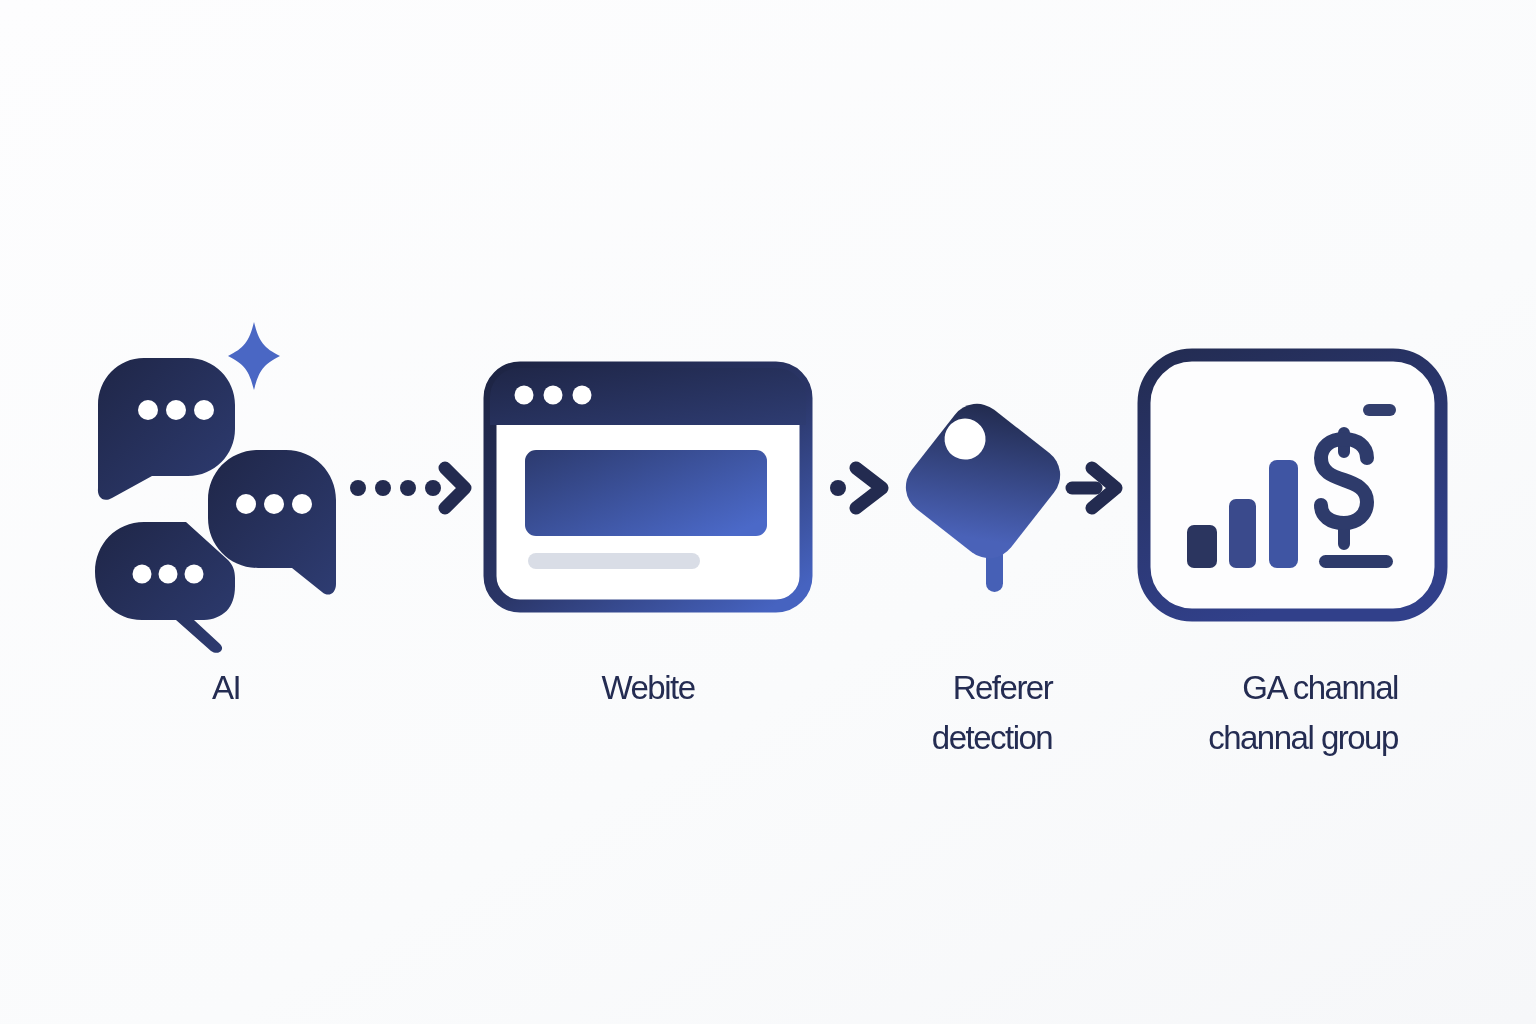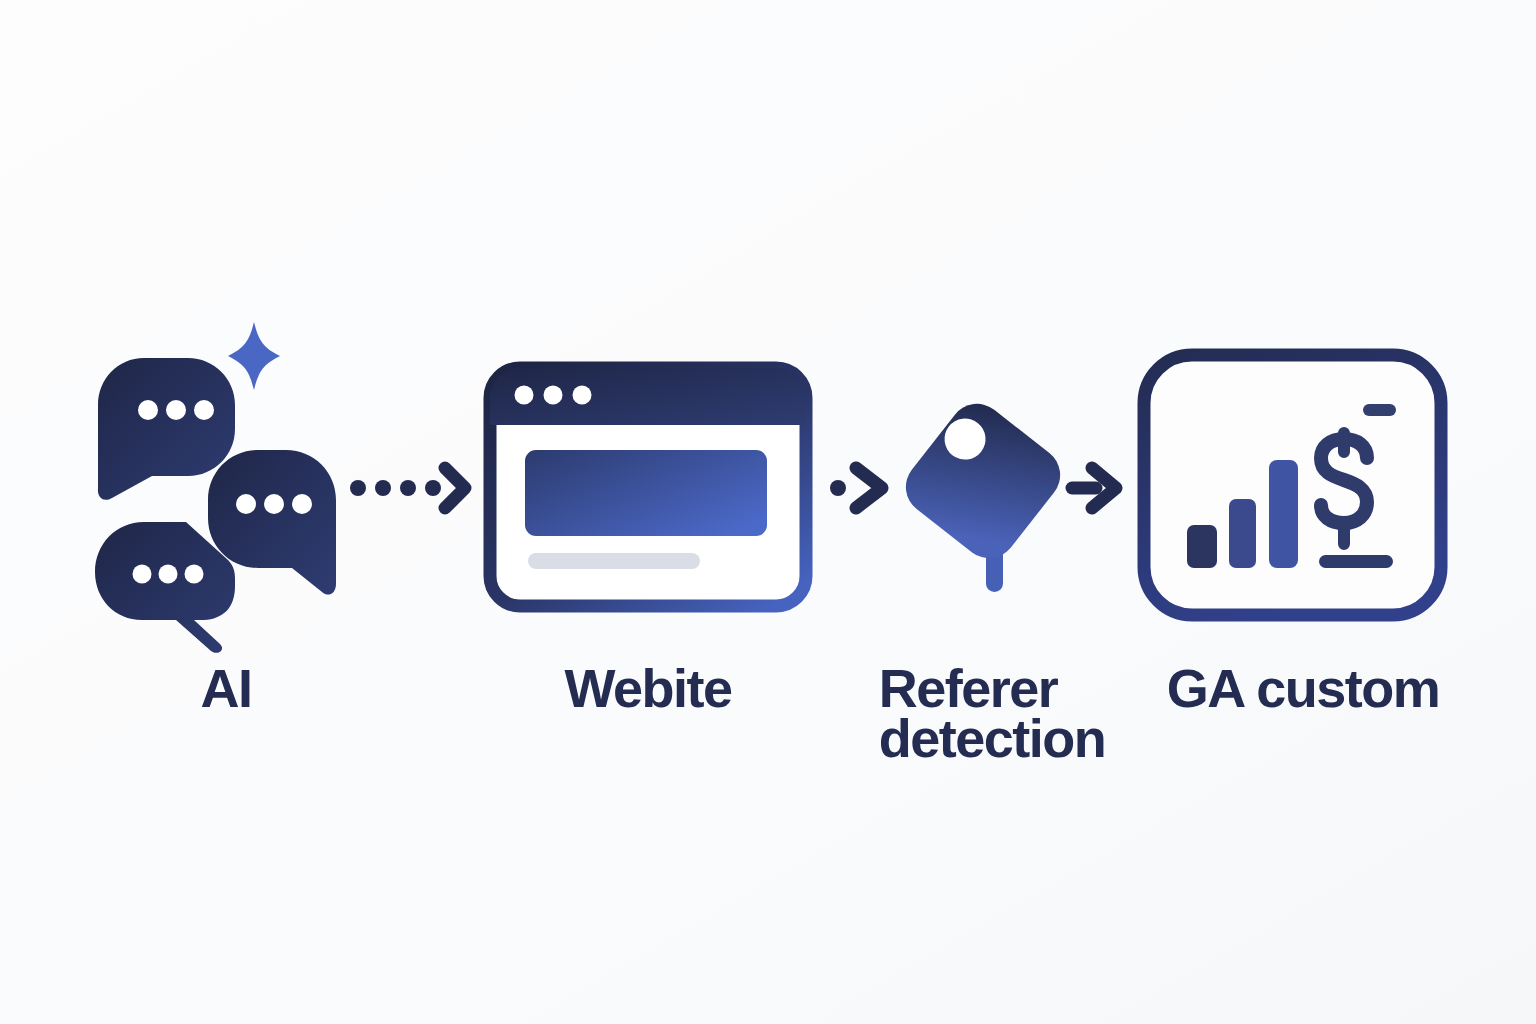--- a/index.html
+++ b/index.html
@@ -9,24 +9,24 @@
     background:#fcfcfd;
   }
   .stage{
     position:relative;width:1536px;height:1024px;
     background:linear-gradient(150deg,#fdfdfe 0%,#fafbfc 60%,#f6f7f9 100%);
   }
   .abs{position:absolute;}
   .step-label{
     position:absolute;
     transform:translateX(-50%);
-    text-align:left;
-    font-size:54px;
+    text-align:right;
+    font-size:33px;
     line-height:50px;
-    font-weight:700;
+    font-weight:400;
     letter-spacing:-1.5px;
     color:#242c52;
     white-space:nowrap;
   }
   svg{display:block;overflow:visible;}
 </style>
 </head>
 <body>
 
 <div class="stage">
@@ -139,16 +139,17 @@
   <div class="step-label" style="left:226px;top:663px">AI</div>
 
   <div class="step-label" style="left:992px;top:663px">
     <div>Referer</div>
     <div>detection</div>
   </div>
 
   <div class="step-label" style="left:648px;top:663px">Webite</div>
 
   <div class="step-label" style="left:1303px;top:663px">
-    <div>GA custom</div>
+    <div>GA channal</div>
+    <div>channal group</div>
   </div>
 
 </div>
 
 </body></html>

